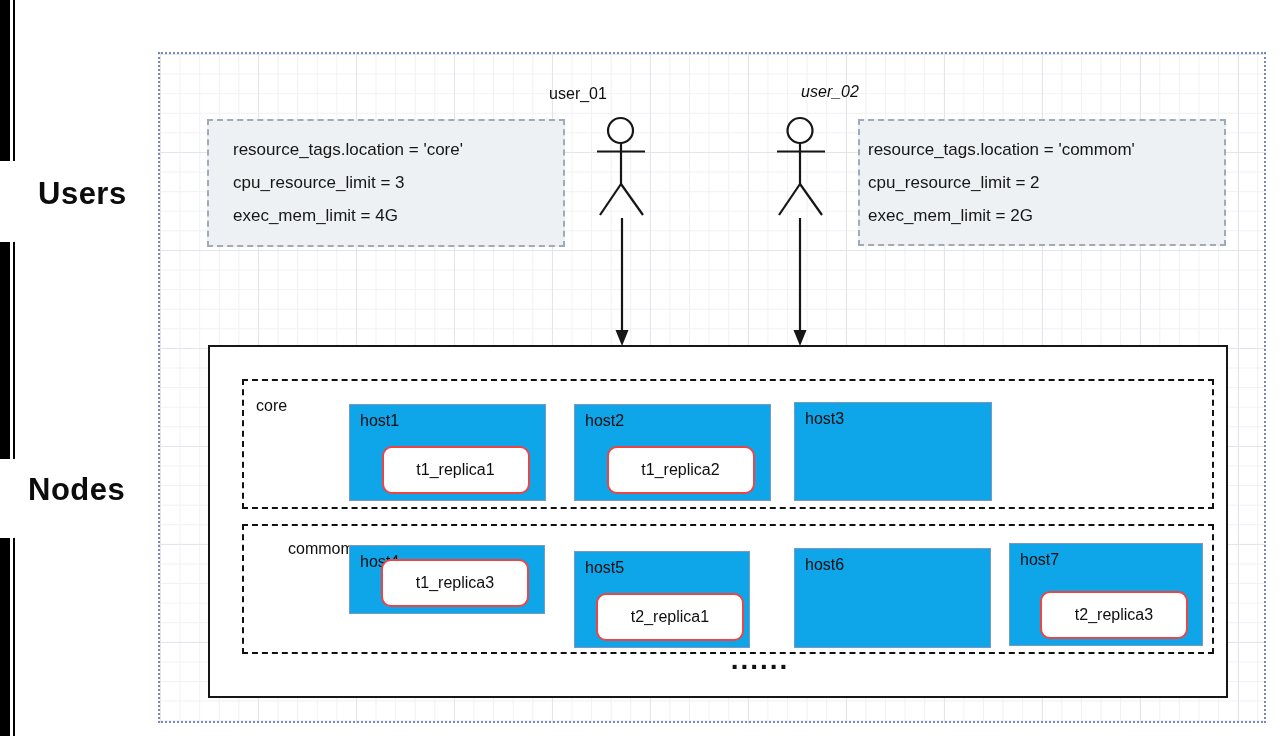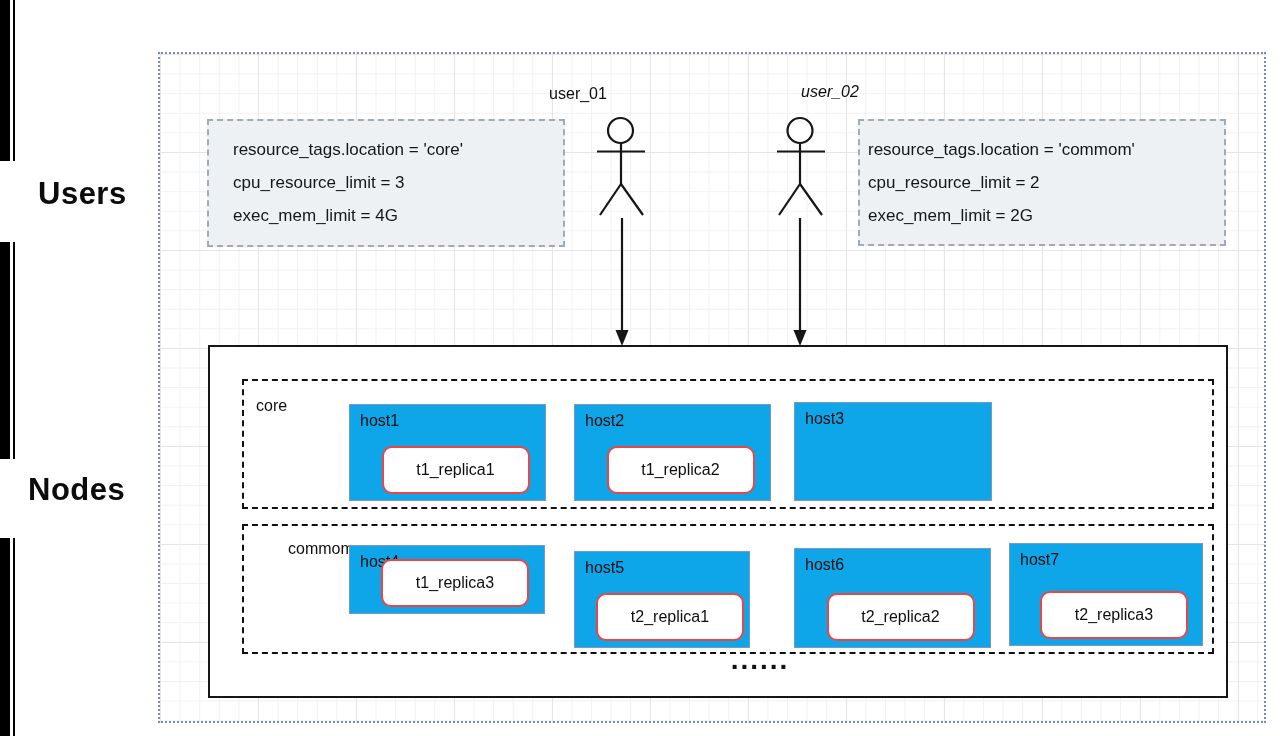--- a/index.html
+++ b/index.html
@@ -111,21 +111,20 @@
         <div class="replica">t1_replica3</div>
       </div>
 
       <div class="host" style="left:330px;top:25px;width:176px;height:97px;">
         <div class="host-label">host5</div>
         <div class="replica">t2_replica1</div>
       </div>
 
       <div class="host" style="left:550px;top:22px;width:197px;height:100px;">
         <div class="host-label">host6</div>
-        <div class="replica">t2_replica2</div>
       </div>
 
       <div class="host" style="left:765px;top:17px;width:194px;height:103px;">
         <div class="host-label">host7</div>
         <div class="replica">t2_replica3</div>
       </div>
     </div>
 
     <div class="ellipsis">......</div>
   </div>

